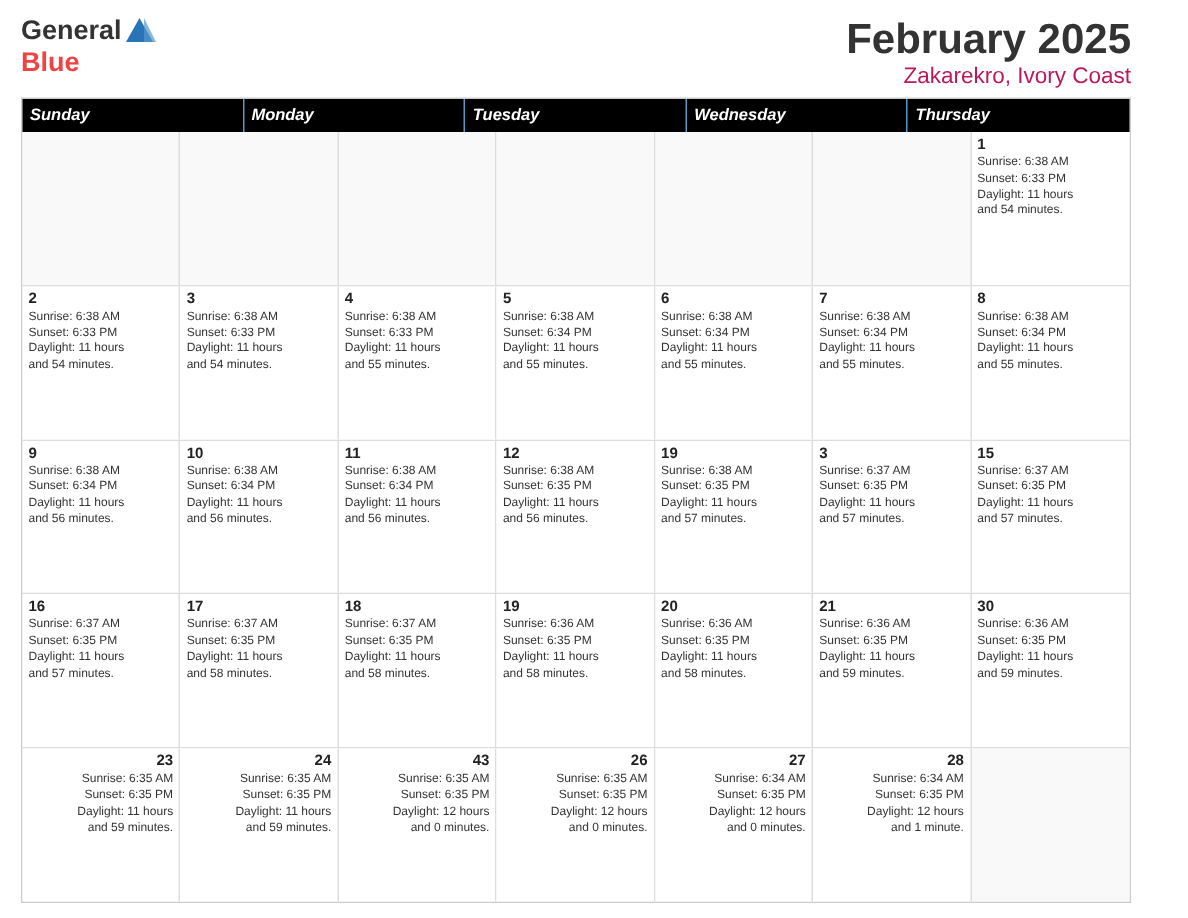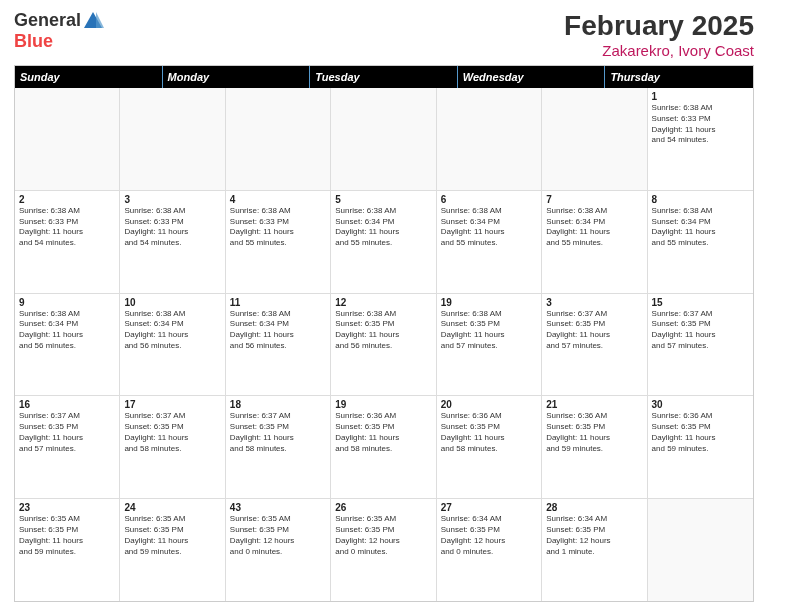--- a/index.html
+++ b/index.html
@@ -75,21 +75,21 @@
       display: flex;
       flex-direction: column;
       flex: 1;
     }
     .cal-row {
       display: grid;
       grid-template-columns: repeat(7, 1fr);
       flex: 1;
       border-bottom: 1px solid #ddd;
     }
-    .cal-row:last-child { border-bottom: none; }
+    .cal-row:last-child { border-bottom: none; text-align: right; }
     .cal-cell {
       border-right: 1px solid #ddd;
       padding: 3px 4px;
       font-size: 8.5px;
       color: #333;
       vertical-align: top;
       background: #fff;
       min-height: 0;
     }
     .cal-cell:last-child { border-right: none; }

